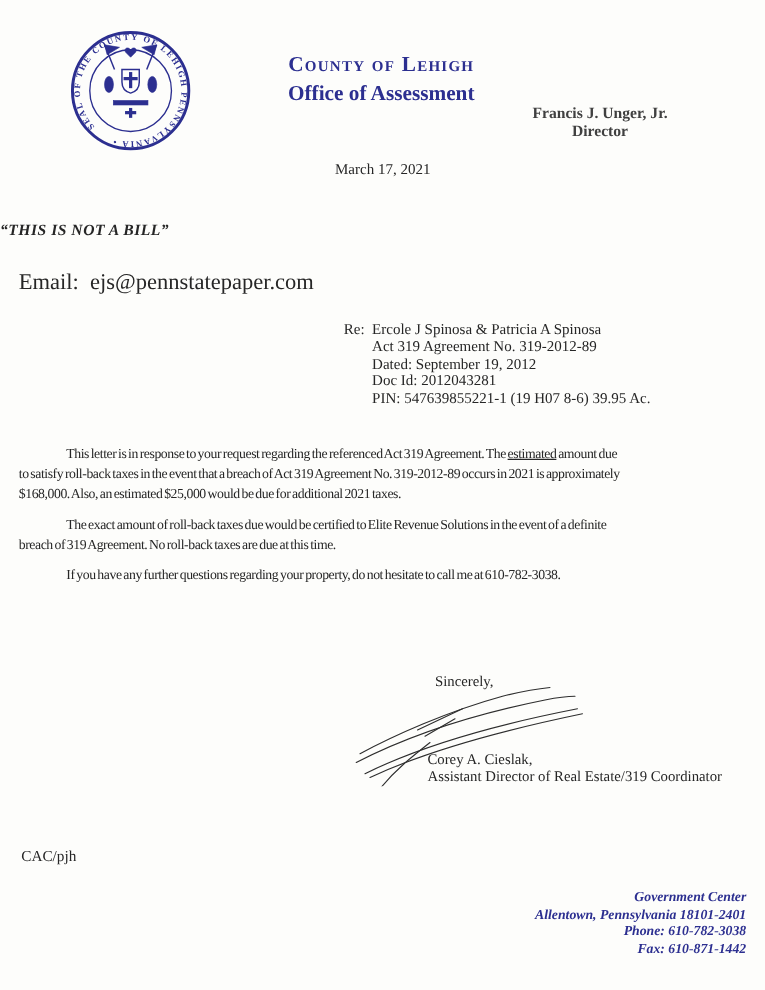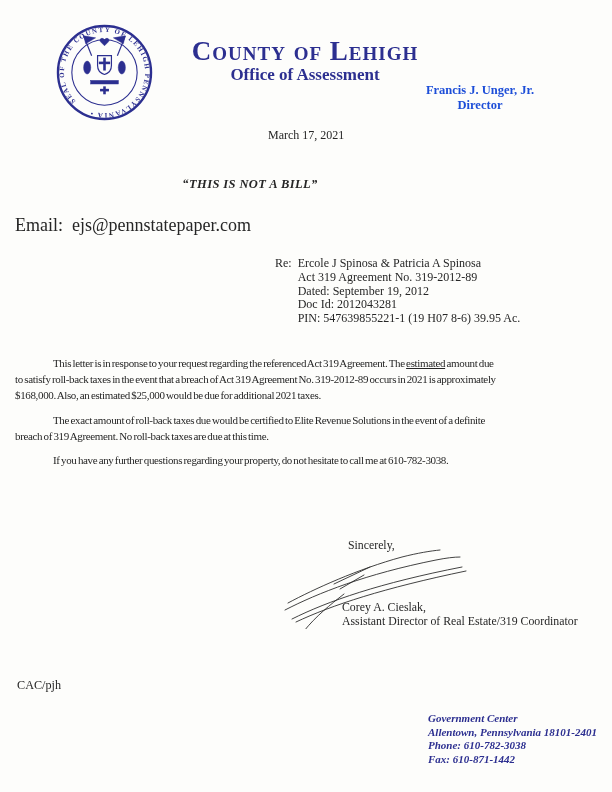--- a/index.html
+++ b/index.html
@@ -6,52 +6,52 @@
   .page{
     position:relative;width:612px;height:792px;margin:0 auto;
     background:#fdfdfb;overflow:hidden;
     font-family:"Liberation Serif","DejaVu Serif",serif;
     color:#262626;
   }
   
   .seal{position:absolute;left:55px;top:23px;width:99px;height:99px;}
   .title-block{position:absolute;left:160px;top:40px;width:290px;text-align:center;}
   .org{
-    font-variant:small-caps;font-weight:bold;font-size:27px;letter-spacing:1px;
+    font-variant:small-caps;font-weight:bold;font-size:17px;letter-spacing:1px;
     color:#2c2f90;line-height:23px;
   }
   .office{font-weight:bold;font-size:17px;color:#2c2f90;line-height:20px;margin-top:2px;}
   .director-block{
     position:absolute;left:408px;top:83px;width:144px;text-align:center;
-    font-weight:bold;font-size:12.5px;color:#1d4ed8;line-height:14.5px;
+    font-weight:bold;font-size:12.5px;color:#404040;line-height:14.5px;
   }
   
   .date{position:absolute;left:268px;top:128px;font-size:12px;}
   .notice{
-    position:absolute;left:0;top:177px;width:500px;text-align:center;
+    position:absolute;left:0;top:177px;width:500px;
     font-weight:bold;font-style:italic;font-size:12.5px;letter-spacing:.4px;
   }
   .email-line{position:absolute;left:15px;top:215px;font-size:18px;}
   .re-block{position:absolute;left:247px;top:257px;font-size:12px;line-height:13.8px;display:flex;gap:6px;margin-left:28px;}
   .re-lines div{white-space:nowrap;}
   
   .para{position:absolute;left:15px;width:582px;font-size:11px;line-height:15.8px;
         letter-spacing:-0.35px;word-spacing:-1px;}
   .para .line{white-space:nowrap;}
   .para .indent{padding-left:38px;}
   .p1{top:356px;} .p2{top:413px;} .p3{top:453px;}
   .u{text-decoration:underline;}
   
   .closing{position:absolute;left:348px;top:538px;font-size:11.8px;}
   .sig{position:absolute;left:280px;top:543px;width:210px;height:86px;}
   .signer{position:absolute;left:342px;top:600px;font-size:11.8px;line-height:14.2px;}
   .initials{position:absolute;left:17px;top:678px;font-size:12.2px;}
   
   .footer{
-    position:absolute;right:15px;top:712px;text-align:left;
+    position:absolute;right:15px;top:712px;text-align:right;
     font-weight:bold;font-style:italic;font-size:11px;line-height:13.6px;color:#2c2f90;
   }
 </style>
 </head>
 <body>
 
 <div class="page">
 
   <svg class="seal" viewBox="0 0 100 100">
     <circle cx="50" cy="50" r="47" fill="#fdfdfb" stroke="#2c2f90" stroke-width="2.4"></circle>

